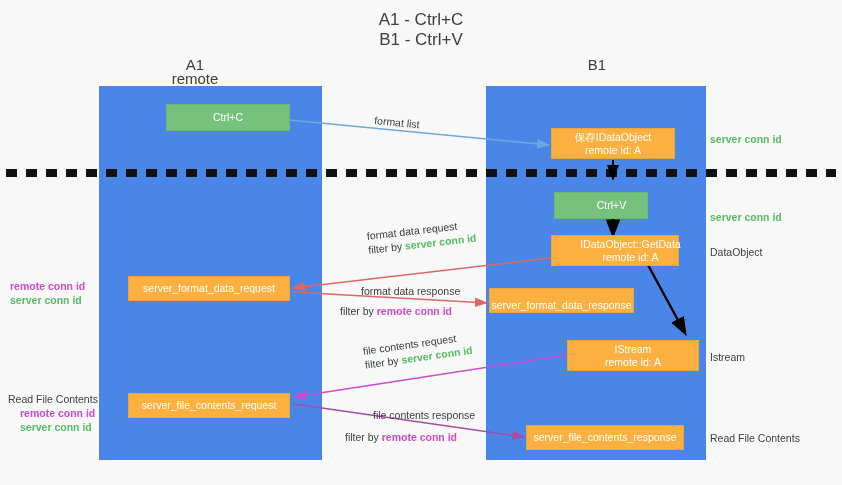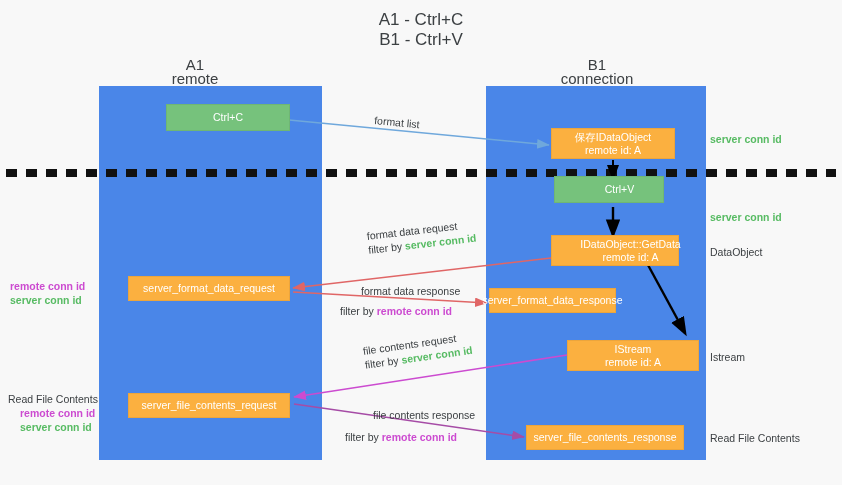--- a/index.html
+++ b/index.html
@@ -59,21 +59,20 @@
     <div>A1 - Ctrl+C</div>
     <div>B1 - Ctrl+V</div>
   </div>
 
   <div class="lane-head" style="left:95px;top:58px;">
     <div>A1</div>
     <div>remote</div>
   </div>
   <div class="lane-head" style="left:497px;top:58px;">
     <div>B1</div>
-    <div>connection</div>
   </div>
 
   <div class="lane" style="left:99px;top:86px;width:223px;height:374px;"></div>
   <div class="lane" style="left:486px;top:86px;width:220px;height:374px;"></div>
 
   <svg class="arrows" viewBox="0 0 842 485">
     <defs>
       <marker id="ah-blue" markerWidth="9" markerHeight="9" refX="7.5" refY="3" orient="auto">
         <path d="M0,0 L8,3 L0,6 z" fill="#6fa8dc"></path>
       </marker>
@@ -112,39 +111,39 @@
 
   <div class="node green" style="left:134px;top:104px;width:124px;height:27px;margin-left:32px;">
     <div>Ctrl+C</div>
   </div>
 
   <div class="node orange" style="left:551px;top:128px;width:124px;height:31px;">
     <div>保存IDataObject</div>
     <div class="l2">remote id: A</div>
   </div>
 
-  <div class="node green" style="left:554px;top:176px;width:110px;height:27px;padding-left:21px;">
+  <div class="node green" style="left:554px;top:192px;width:94px;height:27px;padding-left:21px;">
     <div>Ctrl+V</div>
   </div>
 
   <div class="node orange" style="left:551px;top:235px;width:128px;height:31px;padding-left:31px;">
     <div>IDataObject::GetData</div>
     <div class="l2">remote id: A</div>
   </div>
 
   <div class="node orange" style="left:567px;top:340px;width:132px;height:31px;">
     <div>IStream</div>
     <div class="l2">remote id: A</div>
   </div>
 
   <div class="node orange" style="left:128px;top:276px;width:162px;height:25px;">
     <div>server_format_data_request</div>
   </div>
 
-  <div class="node orange" style="left:489px;top:288px;width:127px;height:25px;">
+  <div class="node orange" style="left:489px;top:288px;width:145px;height:25px;justify-content:flex-end;">
     <div>server_format_data_response</div>
   </div>
 
   <div class="node orange" style="left:526px;top:425px;width:158px;height:25px;">
     <div>server_file_contents_response</div>
   </div>
 
   <div class="node orange" style="left:128px;top:393px;width:162px;height:25px;">
     <div>server_file_contents_request</div>
   </div>

